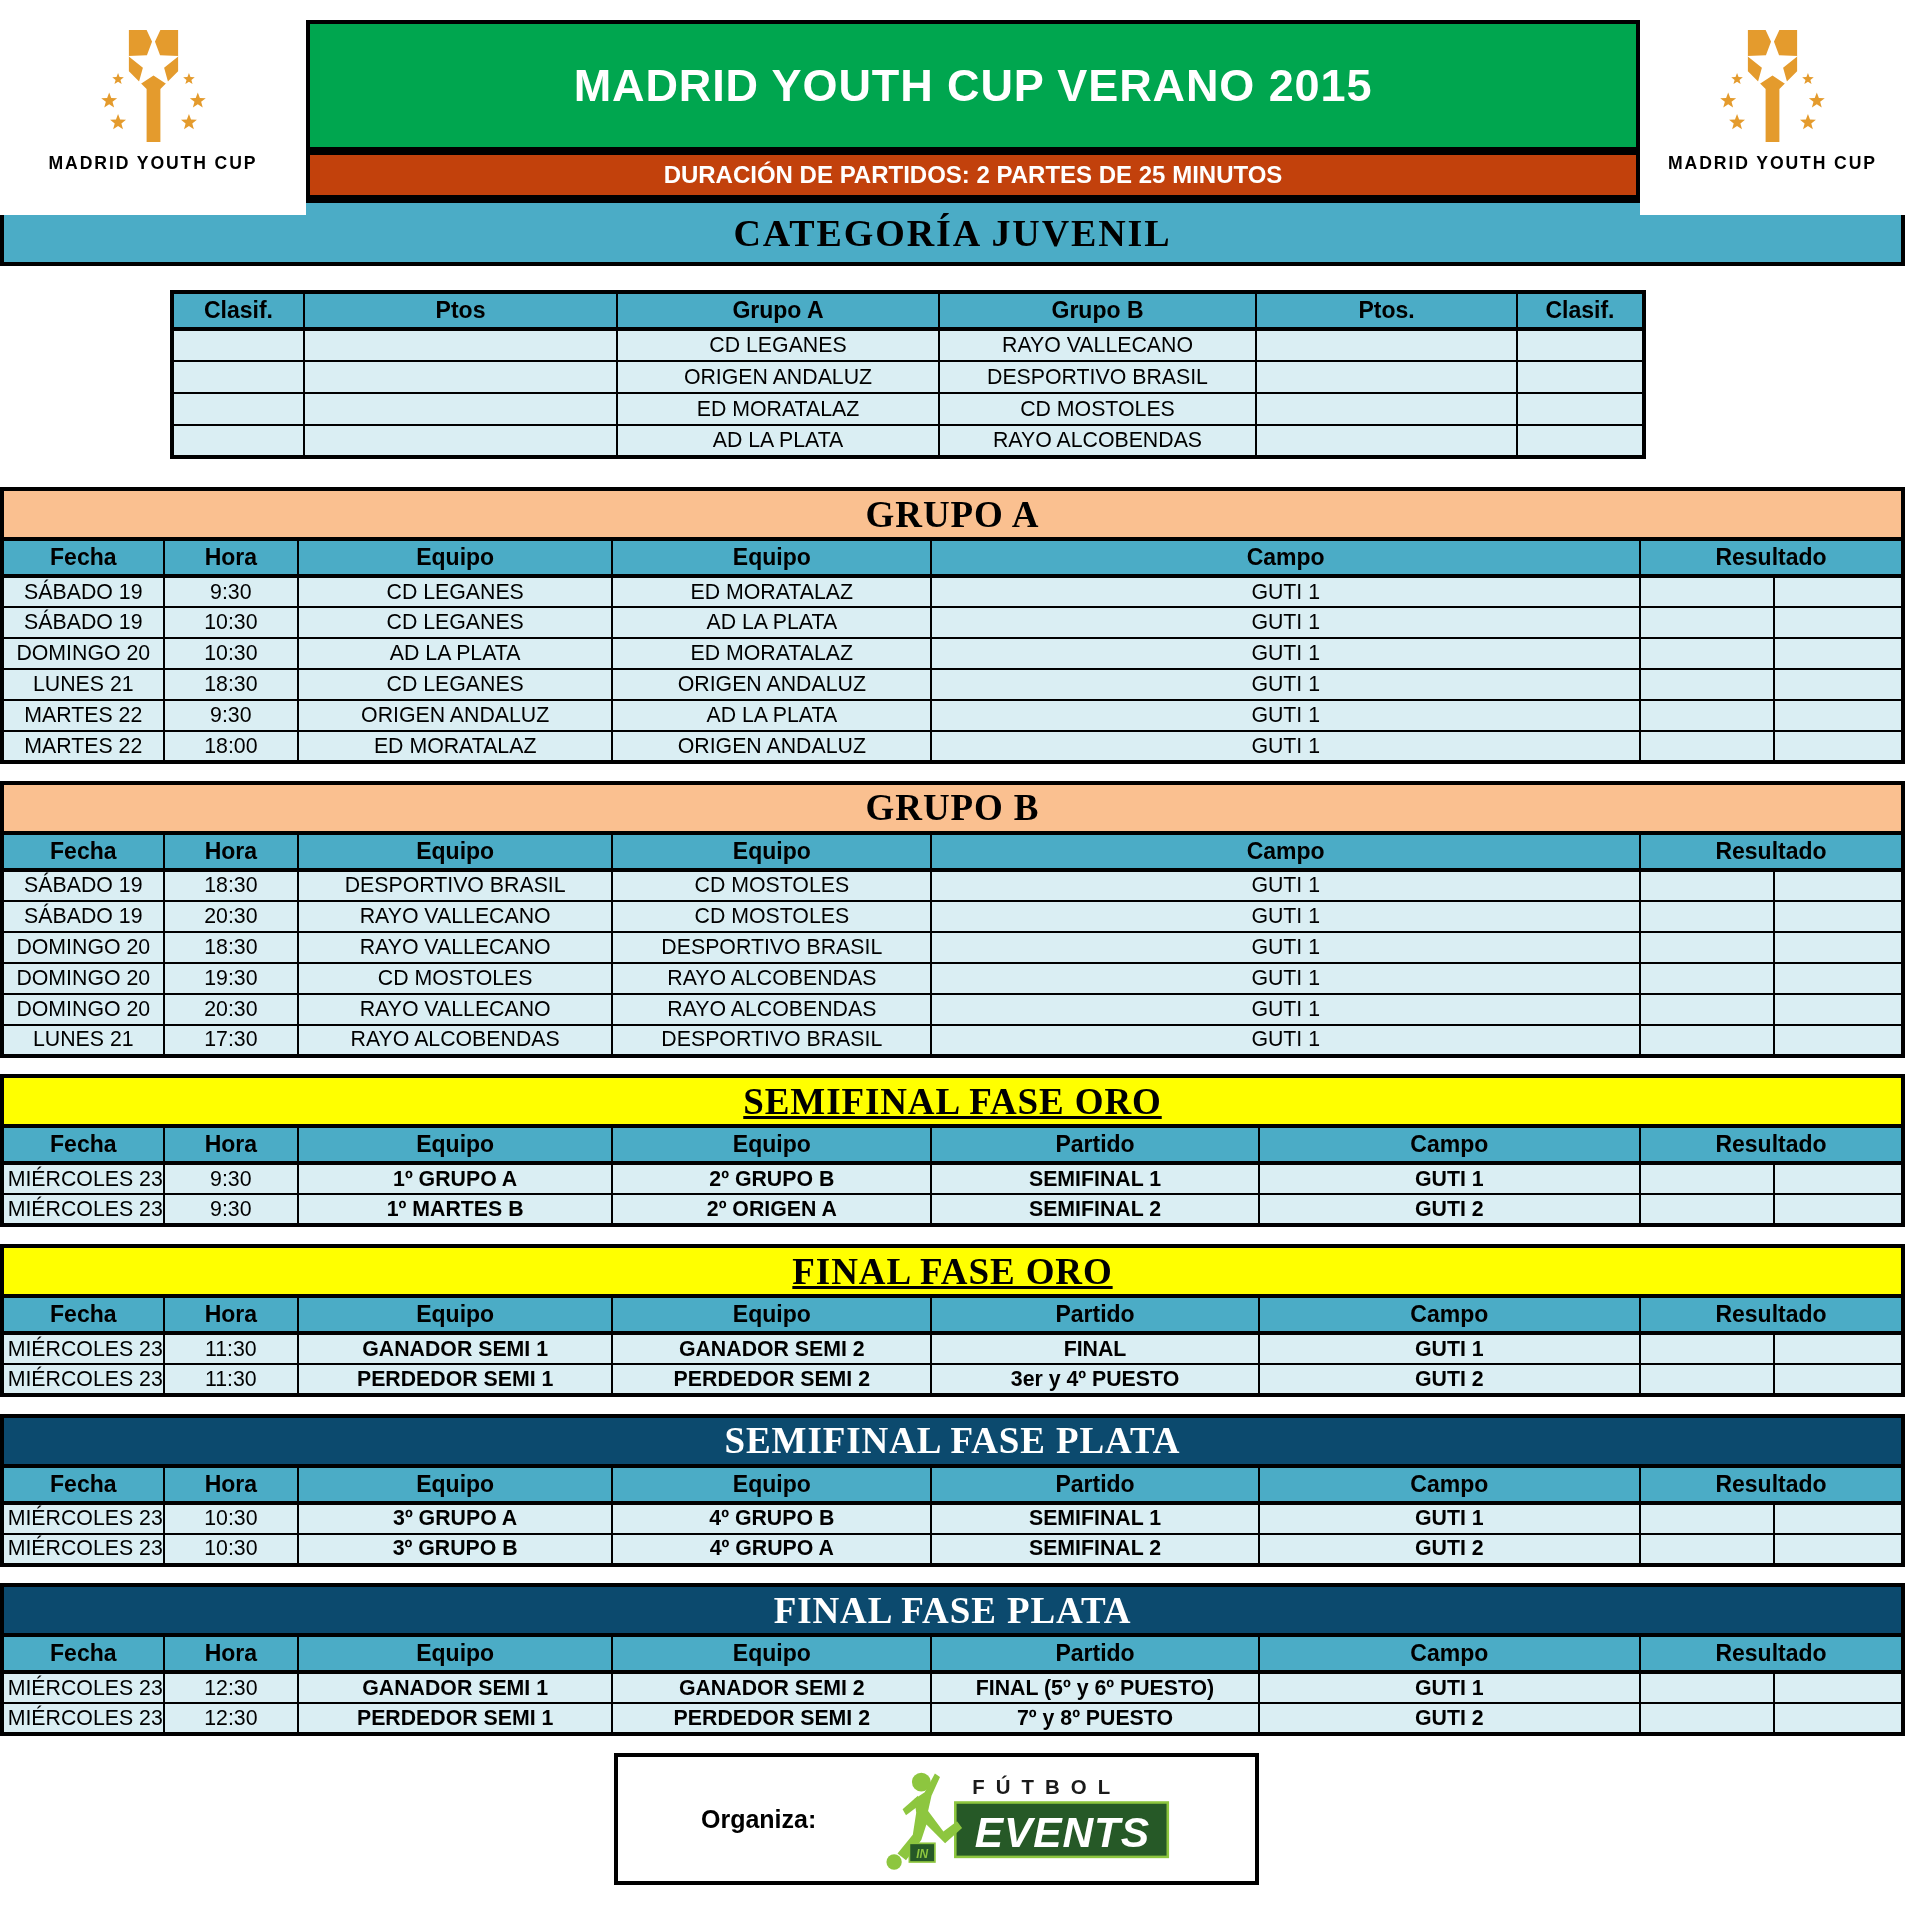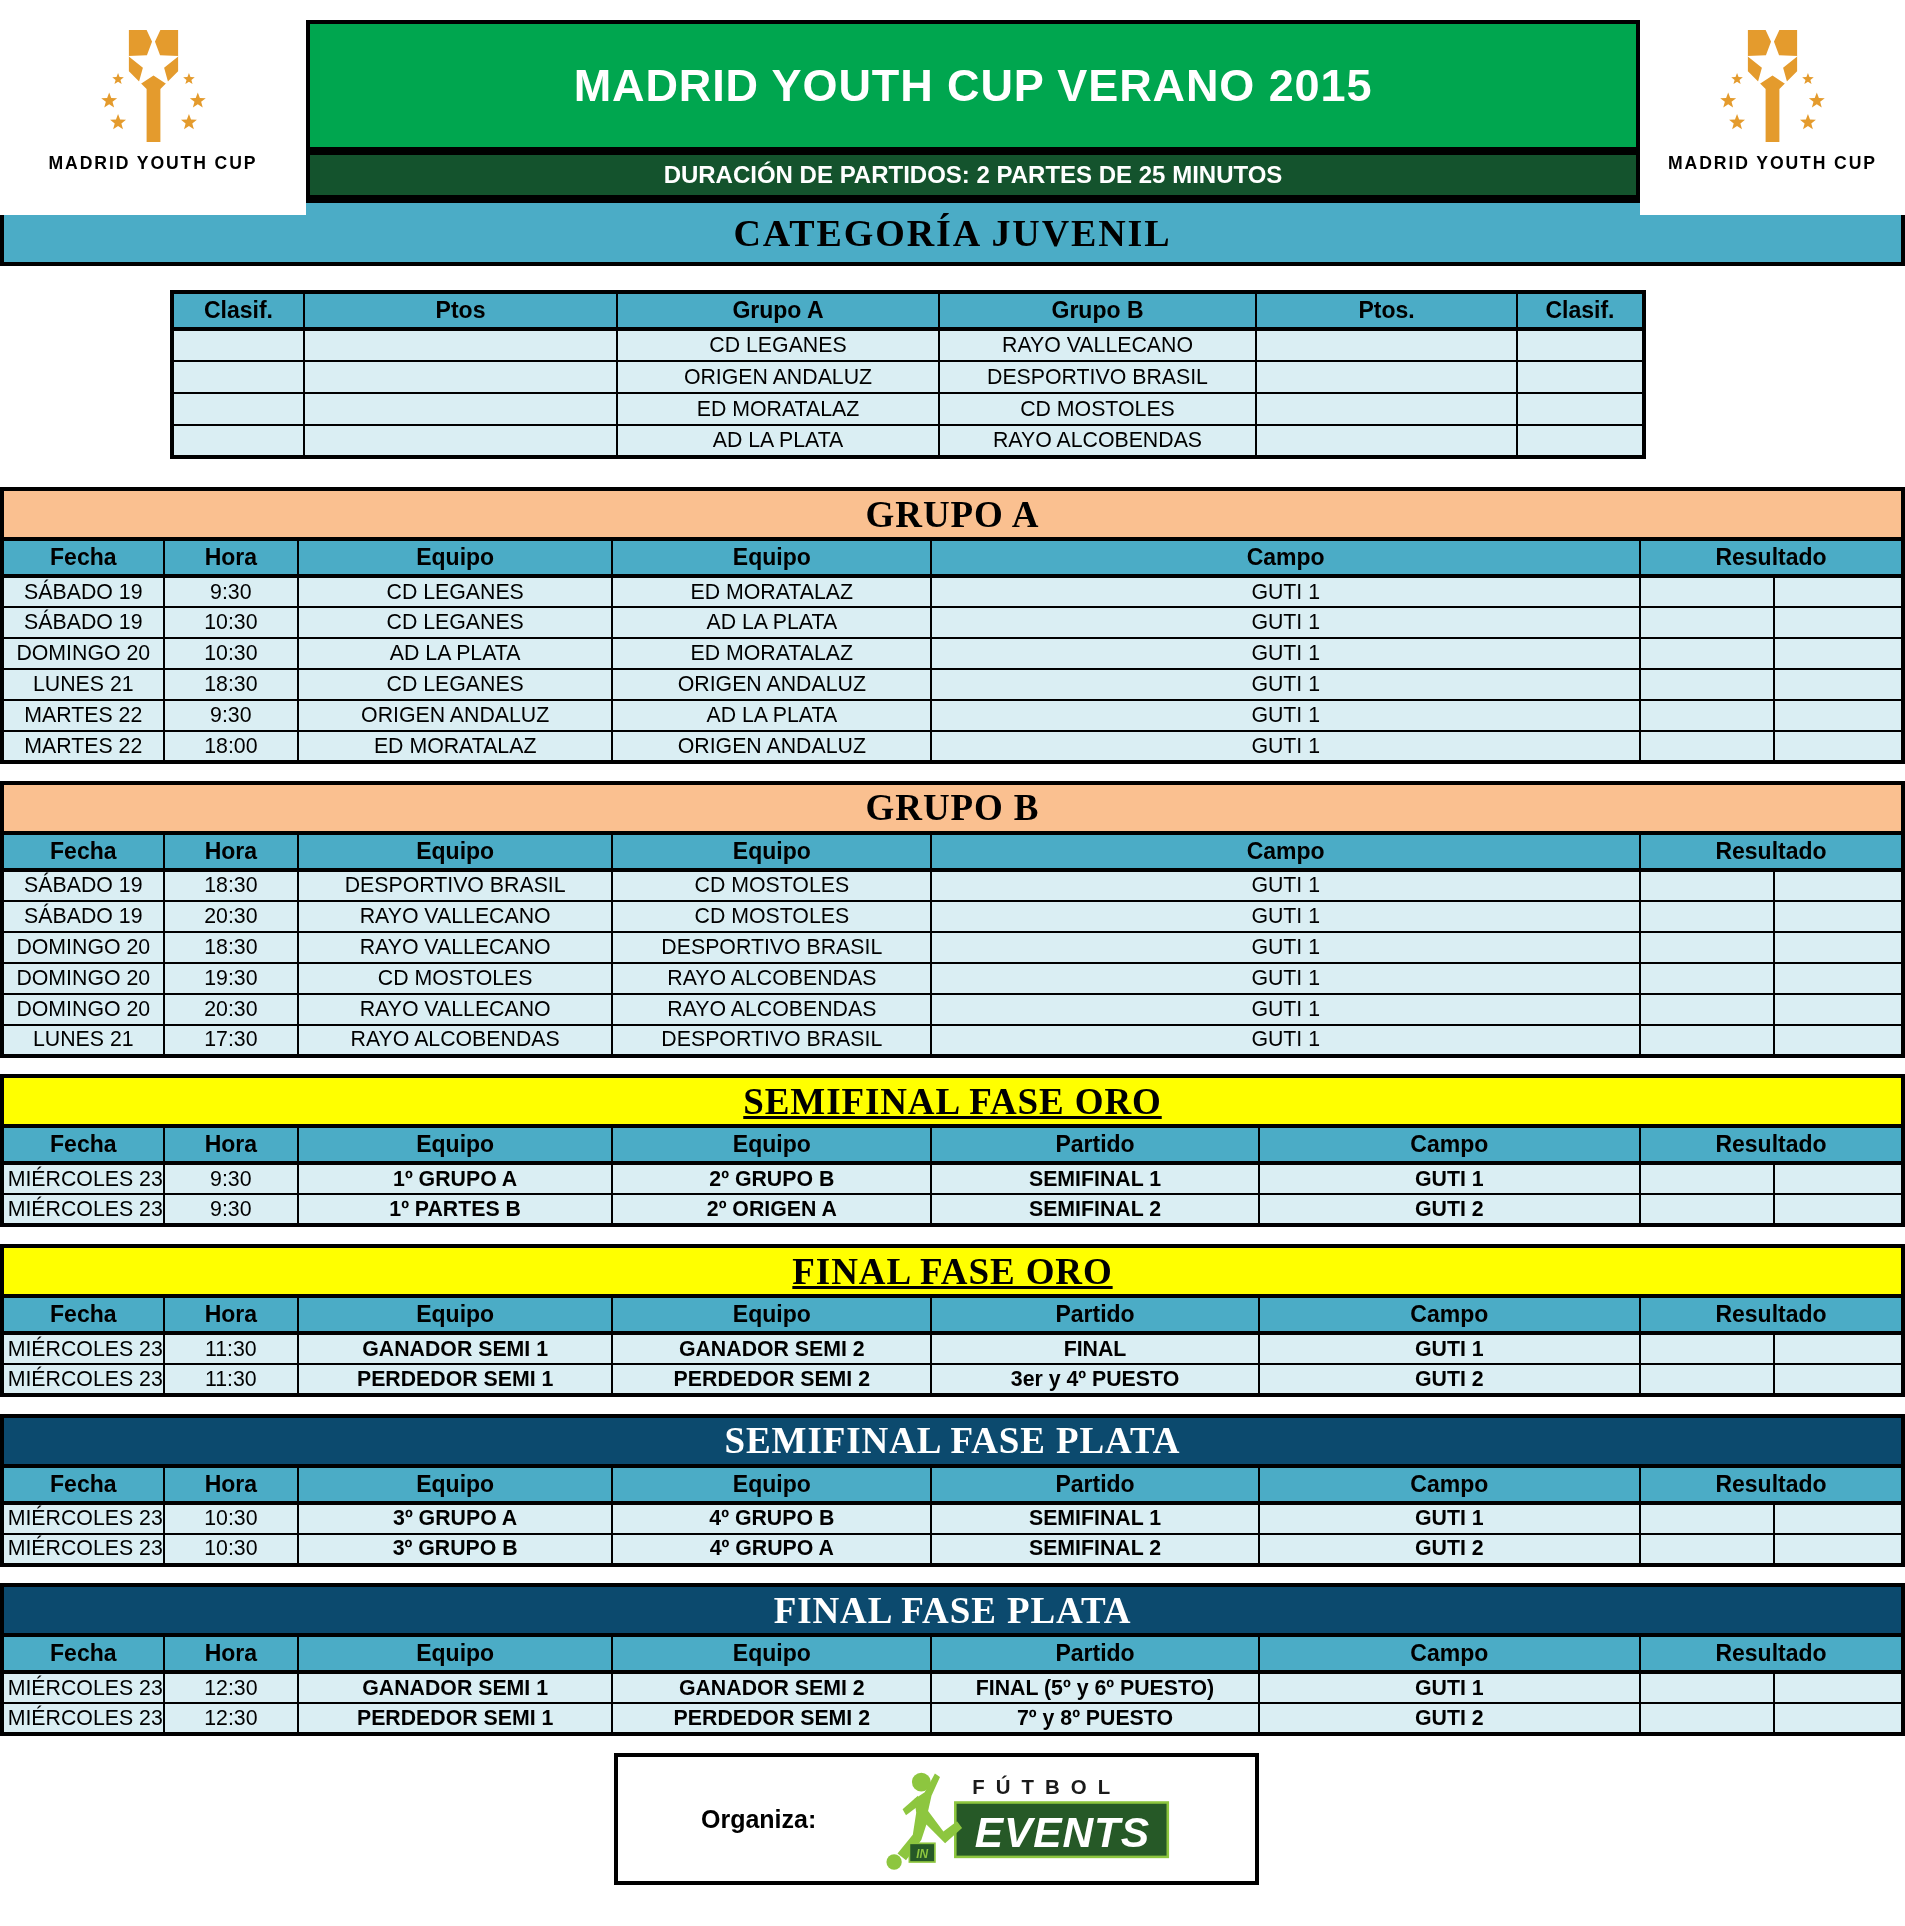--- a/index.html
+++ b/index.html
@@ -17,21 +17,21 @@
   .logo-left  { left:0; width:306px; }
   .logo-right { left:1640px; width:265px; }
   .trophy { width:147px; height:128px; }
   .logo-caption { font-size:17.6px; font-weight:bold; letter-spacing:1.9px; margin-top:3.7px; white-space:nowrap; }
 
   .green-main { position:absolute; left:306px; top:20.4px; width:1334px; height:131px;
     background:#00A64F; border:4.6px solid #000;
     display:flex; align-items:center; justify-content:center;
     color:#fff; font-size:45px; font-weight:bold; letter-spacing:0.9px; }
   .green-sub { position:absolute; left:306px; top:151px; width:1334px; height:48px;
-    background:#14532d; border:4.6px solid #000;
+    background:#c2410c; border:4.6px solid #000;
     display:flex; align-items:center; justify-content:center;
     color:#fff; font-size:24px; font-weight:bold; }
 
   .category-banner { height:67px; background:#4BACC6; border:4.6px solid #000;
     display:flex; align-items:center; justify-content:center;
     font-family:"Liberation Serif", serif; font-size:38px; font-weight:bold; letter-spacing:1.9px; }
 
   
   .grid { border-collapse:collapse; border:4.6px solid #000; table-layout:fixed; }
   .grid th, .grid td { border:2.8px solid #000; text-align:center; overflow:hidden; white-space:nowrap; padding:0 3.7px; }
@@ -352,21 +352,21 @@
             <td class="c-equipo1">1º GRUPO A</td>
             <td class="c-equipo2">2º GRUPO B</td>
             <td class="c-partido">SEMIFINAL 1</td>
             <td class="c-campo">GUTI 1</td>
             <td class="c-score"></td>
             <td class="c-score"></td>
           </tr>
           <tr>
             <td class="c-fecha">MIÉRCOLES 23</td>
             <td class="c-hora">9:30</td>
-            <td class="c-equipo1">1º PARTES B</td>
+            <td class="c-equipo1">1º MARTES B</td>
             <td class="c-equipo2">2º ORIGEN A</td>
             <td class="c-partido">SEMIFINAL 2</td>
             <td class="c-campo">GUTI 2</td>
             <td class="c-score"></td>
             <td class="c-score"></td>
           </tr>
         </tbody>
       </table>
     </section>
     <section class="section">

